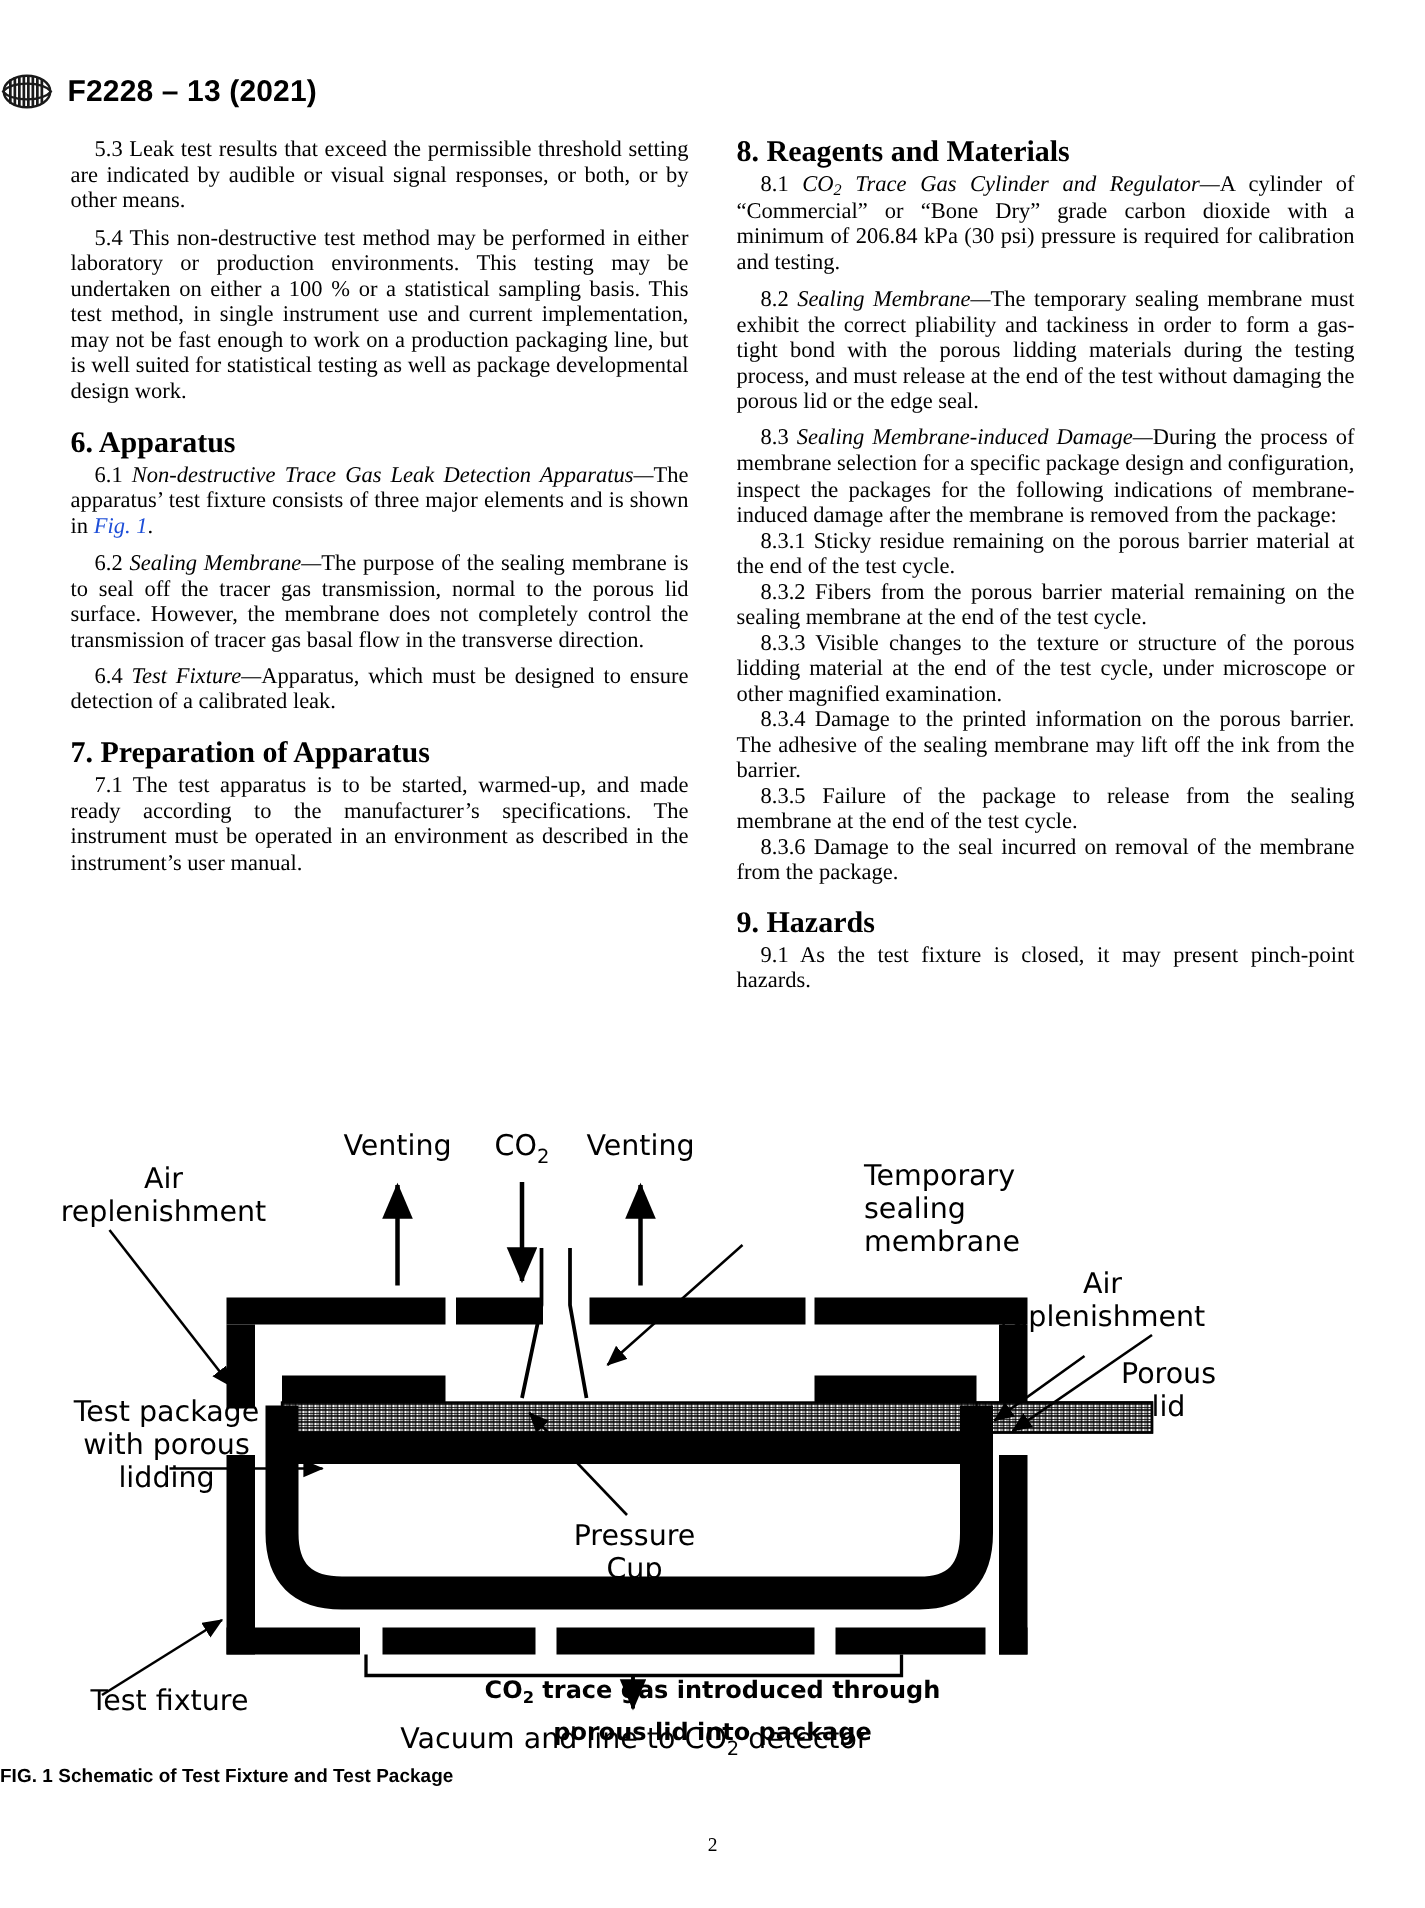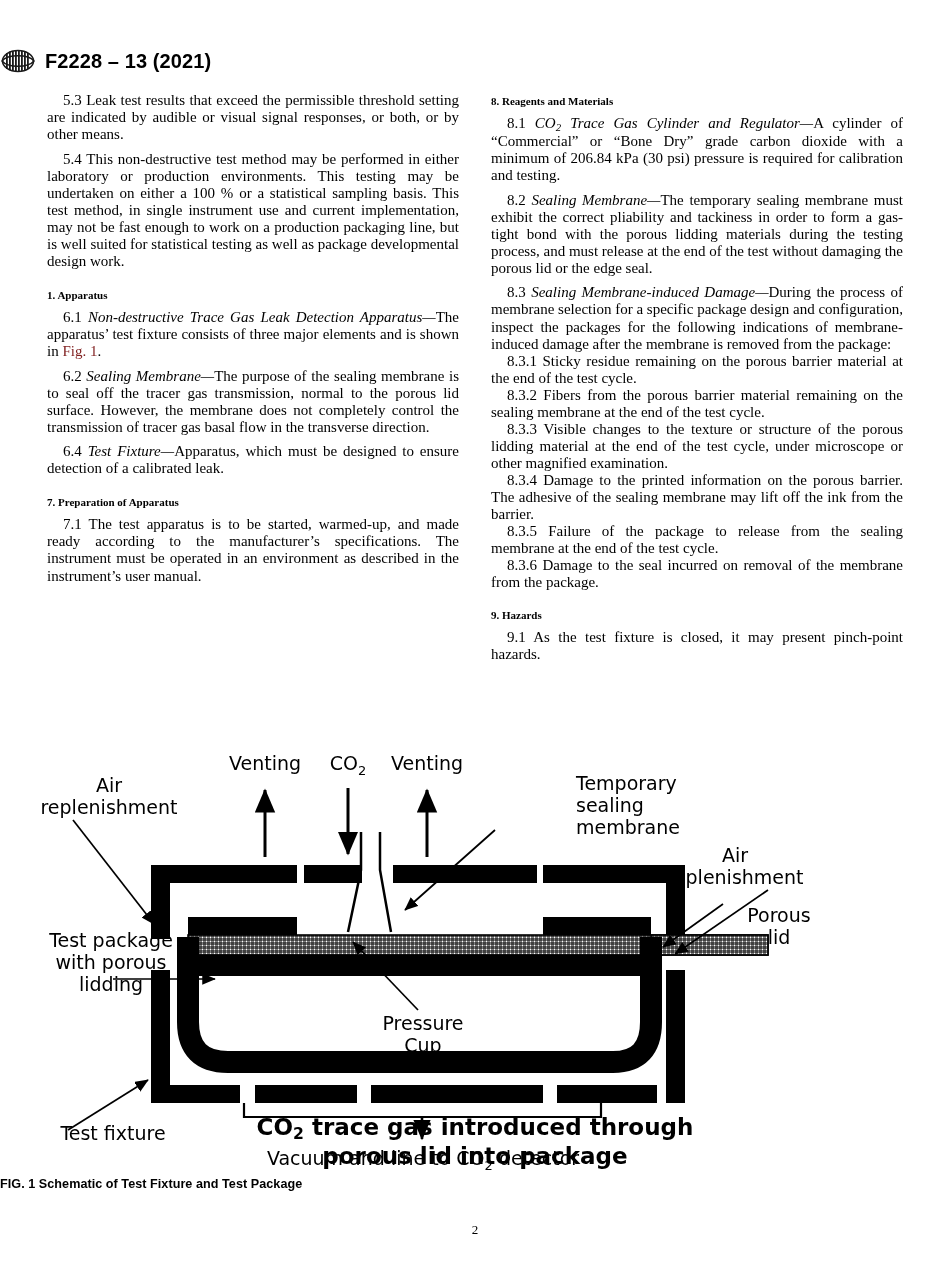--- a/index.html
+++ b/index.html
@@ -52,29 +52,29 @@
     font-size: 15px;
     line-height: 17.05px;
     text-align: justify;
     text-justify: inter-word;
     hyphens: none;
   }
   p.para + p.para { margin-top: 7.5px; }
   p.indent { text-indent: 16px; }
 
   h2.section-head {
-    font-size: 11px;
+    font-size: 20px;
     font-weight: bold;
     margin: 16px 0 5px 0;
     line-height: 18px;
   }
   h2.section-head.tight { margin-top: 15px; }
 
   .it { font-style: italic; }
-  .figlink { color: #7f1d1d; }
+  .figlink { color: #1d4ed8; font-style: italic; }
   sub { font-size: 0.72em; vertical-align: baseline; position: relative; top: 0.26em; }
 
   
   .figure-wrap {
     position: absolute;
     top: 742px;
     left: 0;
     width: 846px;
     height: 470px;
   }
@@ -122,21 +122,21 @@
   <span class="doc-number">F2228 – 13 (2021)</span>
 </div>
 
 <div class="columns">
 
   <div class="col">
 
     <p class="para indent">5.3 Leak test results that exceed the permissible threshold setting are indicated by audible or visual signal responses, or both, or by other means.</p>
     <p class="para indent">5.4 This non-destructive test method may be performed in either laboratory or production environments. This testing may be undertaken on either a 100 % or a statistical sampling basis. This test method, in single instrument use and current implementation, may not be fast enough to work on a production packaging line, but is well suited for statistical testing as well as package developmental design work.</p>
 
-    <h2 class="section-head">1.  Apparatus</h2>
+    <h2 class="section-head">6.  Apparatus</h2>
 
     <p class="para indent"><span>6.1</span> <span class="it">Non-destructive Trace Gas Leak Detection Apparatus—</span><span>The apparatus’ test fixture consists of three major elements and is shown in </span><span class="figlink">Fig. 1</span><span>.</span></p>
 
     <p class="para indent"><span>6.2</span> <span class="it">Sealing Membrane—</span><span>The purpose of the sealing membrane is to seal off the tracer gas transmission, normal to the porous lid surface. However, the membrane does not completely control the transmission of tracer gas basal flow in the transverse direction.</span></p>
 
 
     <p class="para indent"><span>6.4</span> <span class="it">Test Fixture—</span><span>Apparatus, which must be designed to ensure detection of a calibrated leak.</span></p>
 
     <h2 class="section-head">7.  Preparation of Apparatus</h2>
 
@@ -278,21 +278,21 @@
 
       <text x="756" y="180" text-anchor="middle">Porous</text>
       <text x="756" y="202" text-anchor="middle">lid</text>
 
       <text x="90" y="398" text-anchor="middle">Test fixture</text>
 
       <text x="400" y="423" text-anchor="middle">Vacuum and line to CO<tspan font-size="13" dy="5">2</tspan><tspan font-size="19" dy="-5"> detector</tspan></text>
     </g>
   </svg>
 
-  <div style="position:absolute;top:372px;left:0;width:950px;text-align:center;font-family:'DejaVu Sans','Liberation Sans',sans-serif;font-size:23px;font-weight:bold;line-height:26px;">
+  <div style="position:absolute;top:372px;left:0;width:950px;text-align:center;font-family:'DejaVu Sans','Liberation Sans',sans-serif;font-size:16px;font-weight:bold;line-height:26px;">
     <div>CO<sub style="font-size:0.68em;top:0.25em;">2</sub> trace gas introduced through</div>
     <div>porous lid into package</div>
   </div>
 </div>
 
 <div class="fig-caption">FIG. 1 Schematic of Test Fixture and Test Package</div>
 
 <div class="page-number">2</div>
 
 </body></html>

